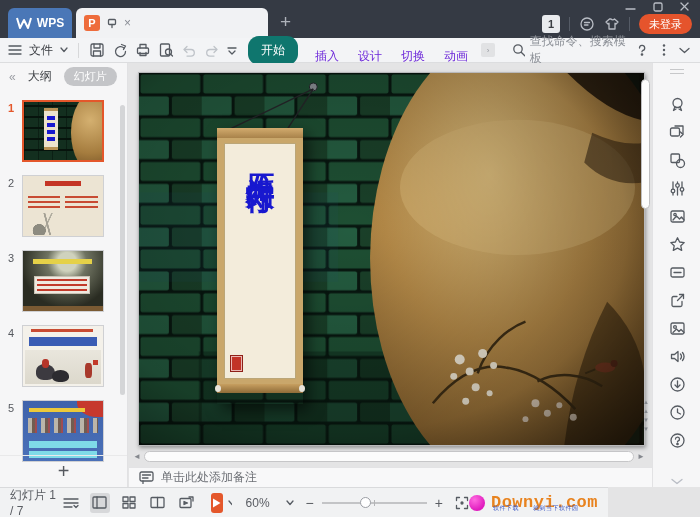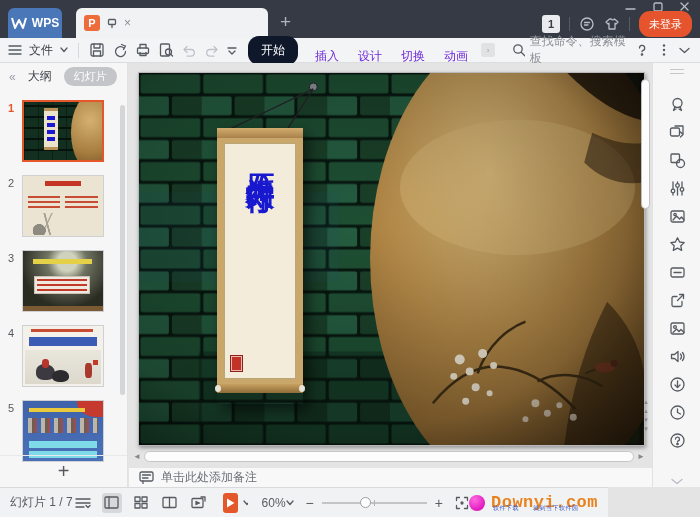--- a/index.html
+++ b/index.html
@@ -5,36 +5,36 @@
   * { margin:0; padding:0; box-sizing:border-box; }
   html,body { width:700px; height:517px; overflow:hidden; font-family:"Liberation Sans","DejaVu Sans",sans-serif; }
   body { position:relative; background:#e4e4e5; font-size:12px; color:#3a3d42; }
   svg.ic { stroke:#565b62; fill:none; stroke-width:1.3; stroke-linecap:round; stroke-linejoin:round; }
   svg.ic.dim { stroke:#bfc3c9; }
   svg.ic.lite { stroke:#b9bdc5; }
 
   
   .titlebar { position:absolute; left:0; top:0; width:700px; height:38px; background:#353a44; }
   .win-controls { position:absolute; right:10px; top:0; height:13px; display:flex; gap:16px; align-items:center; }
-  .wps-btn { position:absolute; left:8px; top:8px; width:54px; height:30px; background:#4a77b7; border-radius:6px 6px 0 0; display:flex; align-items:center; justify-content:center; gap:5px; color:#fff; font-weight:bold; font-size:12px; }
+  .wps-btn { position:absolute; left:8px; top:8px; width:64px; height:30px; background:#4a77b7; border-radius:6px 6px 0 0; display:flex; align-items:center; justify-content:center; gap:5px; color:#fff; font-weight:bold; font-size:12px; }
   .tab-active { position:absolute; left:76px; top:8px; width:192px; height:30px; background:#f1f2f4; border-radius:6px 6px 0 0; display:flex; align-items:center; padding:0 8px; gap:6px; }
   .p-icon { width:16px; height:16px; border-radius:3px; background:#ee6c3c; color:#fff; font-size:11px; font-weight:bold; display:flex; align-items:center; justify-content:center; flex:0 0 16px; }
   .tab-title { flex:1; font-size:12px; color:#ce4b2e; white-space:nowrap; overflow:hidden; text-overflow:ellipsis; }
   .tab-close { color:#8a8e96; font-size:12px; line-height:1; }
   .new-tab { position:absolute; left:280px; top:11px; color:#aeb2ba; font-size:19px; font-weight:300; }
   .tb-right { position:absolute; right:8px; top:13px; height:22px; display:flex; align-items:center; gap:9px; }
   .badge1 { width:18px; height:18px; border-radius:3px; background:#e9ebee; color:#3a3d42; font-size:11px; font-weight:bold; display:flex; align-items:center; justify-content:center; }
   .tb-div { width:1px; height:14px; background:#555b66; }
-  .login-pill { height:26px; padding:0 10px; border-radius:11px; background:#e5542c; color:#fff; font-size:11px; display:flex; align-items:center; }
+  .login-pill { height:20px; padding:0 10px; border-radius:11px; background:#e5542c; color:#fff; font-size:11px; display:flex; align-items:center; }
 
   
   .ribbon { position:absolute; left:0; top:38px; width:700px; height:25px; background:#f3f4f6; border-bottom:1px solid #dcdddf; display:flex; align-items:center; padding:0 8px; gap:7px; font-size:12px; }
   .rb-div { width:1px; height:15px; background:#d7d8da; margin:0 3px; }
   .rtab { padding:2px 6px; color:#6d28d9;margin-top:12px; }
-  .rtab.active { background:#0f172a; color:#fff; border-radius:11px; padding:6px 13px; margin:0 4px; }
+  .rtab.active { background:#0f766e; color:#fff; border-radius:11px; padding:6px 13px; margin:0 4px; }
   .mini-box { width:14px; height:14px; background:#e1e2e4; border-radius:2px; display:flex; align-items:center; justify-content:center; color:#9a9da3; font-size:8px; }
   .rb-search { display:flex; align-items:center; gap:5px; color:#8d9198; margin-left:10px; flex:1; }
   .rb-end { display:flex; align-items:center; gap:13px; margin-right:2px; }
 
   
   .sidebar { position:absolute; left:0; top:63px; width:128px; height:424px; background:#f6f6f7; border-right:1px solid #e1e1e3; }
   .sb-head { height:27px; display:flex; align-items:center; gap:12px; padding-left:9px; }
   .sb-collapse { color:#9a9da3; font-size:12px; }
   .sb-outline { color:#3f4247; }
   .sb-slides-pill { background:#c4c5c8; color:#fff; border-radius:10px; padding:2px 10px; font-size:11px; }
@@ -103,21 +103,21 @@
   .rt-icons { position:absolute; left:0; top:33px; width:48px; display:flex; flex-direction:column; align-items:center; gap:11px; }
   .rt-collapse { position:absolute; left:50%; bottom:2px; transform:translateX(-50%); color:#b3b6bc; }
 
   
   .statusbar { position:absolute; left:0; top:487px; width:608px; height:30px; background:#f1f2f3; border-top:1px solid #d9dadc; display:flex; align-items:center; padding:0 10px; color:#595c62; }
   .st-counter { width:118px; font-size:12px; }
   .st-views { display:flex; align-items:center; gap:9px; }
   .viewbtn { display:flex; align-items:center; justify-content:center; width:20px; height:20px; border-radius:3px; }
   .viewbtn.active { background:#d7d8da; }
   .playbtn { width:29px; height:20px; border-radius:3px; background:#e4572b; display:flex; align-items:center; justify-content:center; margin-left:14px; }
-  .st-zoom { margin-left:14px; display:flex; align-items:center; gap:0; font-size:12px; }
+  .st-zoom { margin-left:14px; display:flex; align-items:center; gap:16px; font-size:12px; }
   .sliderwrap { display:flex; align-items:center; gap:8px; margin-left:12px; }
   .sl-track { position:relative; width:105px; height:2px; background:#c3c4c6; }
   .sl-tick { position:absolute; left:50%; top:-2px; width:1px; height:6px; background:#b3b4b6; }
   .sl-thumb { position:absolute; left:36%; top:-5px; width:11px; height:11px; border-radius:50%; background:#fff; border:1px solid #9b9ea4; }
   .st-wm { margin-left:auto; display:flex; align-items:center; gap:6px; position:relative; }
   .wm-dot { width:16px; height:16px; border-radius:50%; background:radial-gradient(circle at 35% 30%,#ff6ae0,#e01bbe 70%); }
   .wm-text { font-size:17px; font-weight:bold; color:#e8831f; letter-spacing:.5px; position:relative;font-family:Liberation Mono, monospace; }
   .wm-sub { position:absolute; left:2px; bottom:-1px; font-size:6px; font-weight:normal; color:#3a55c0; white-space:nowrap; display:flex; gap:14px; }
 </style>
 </head>

